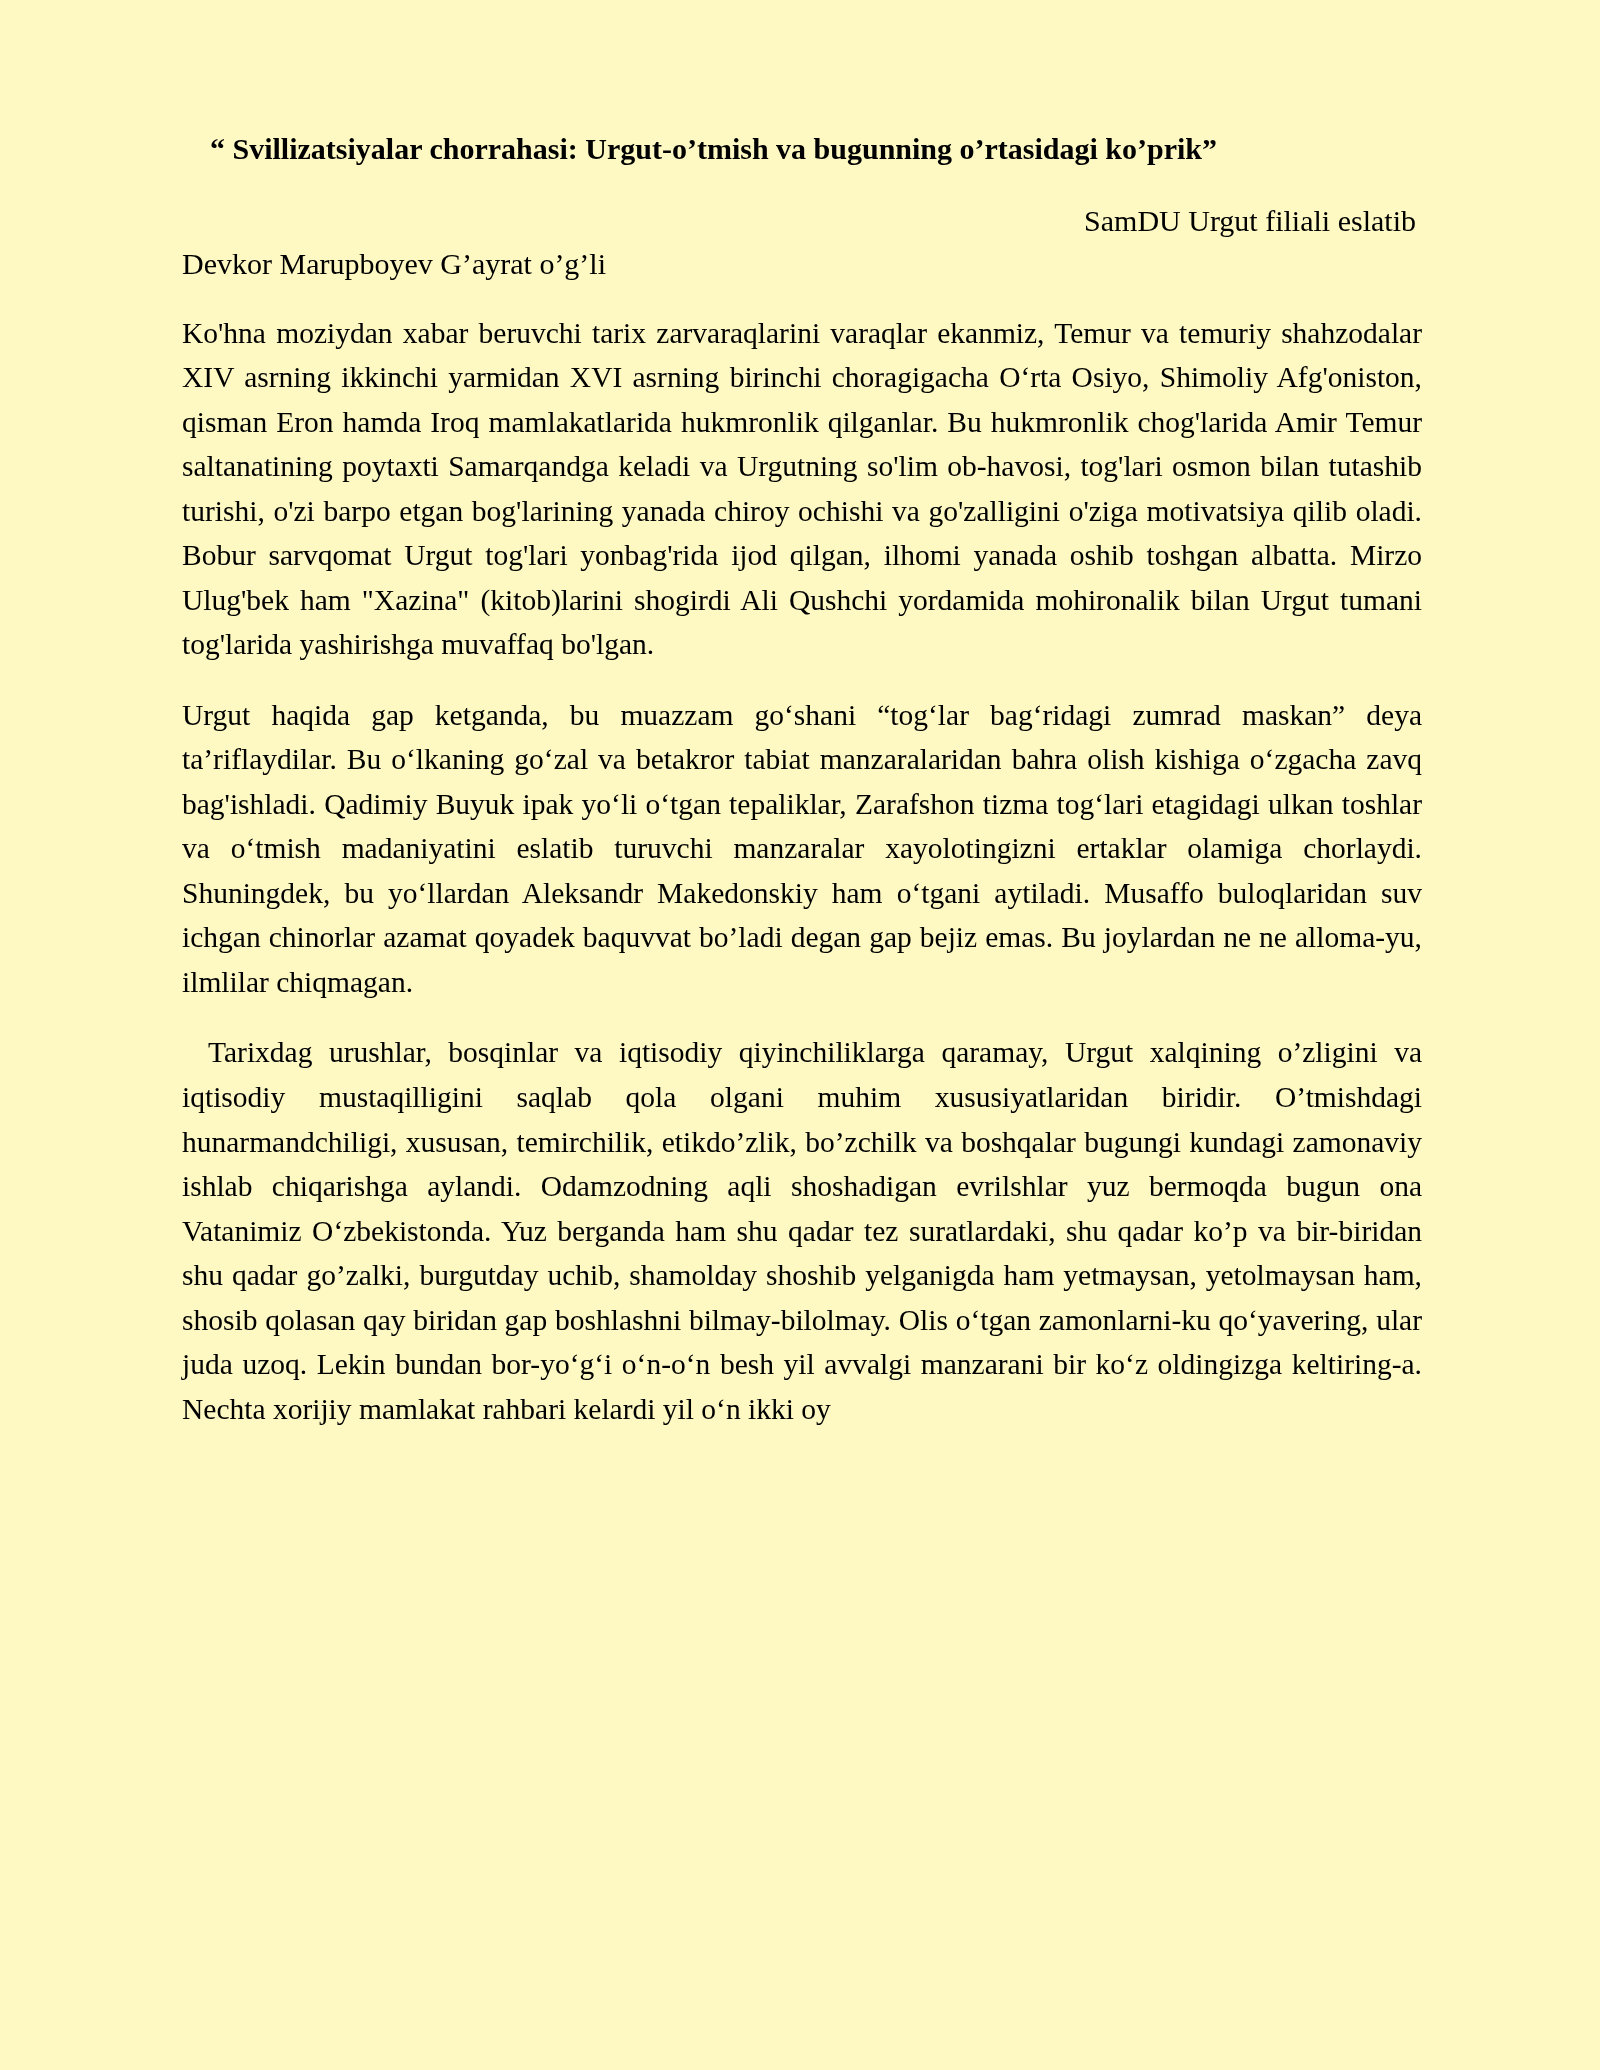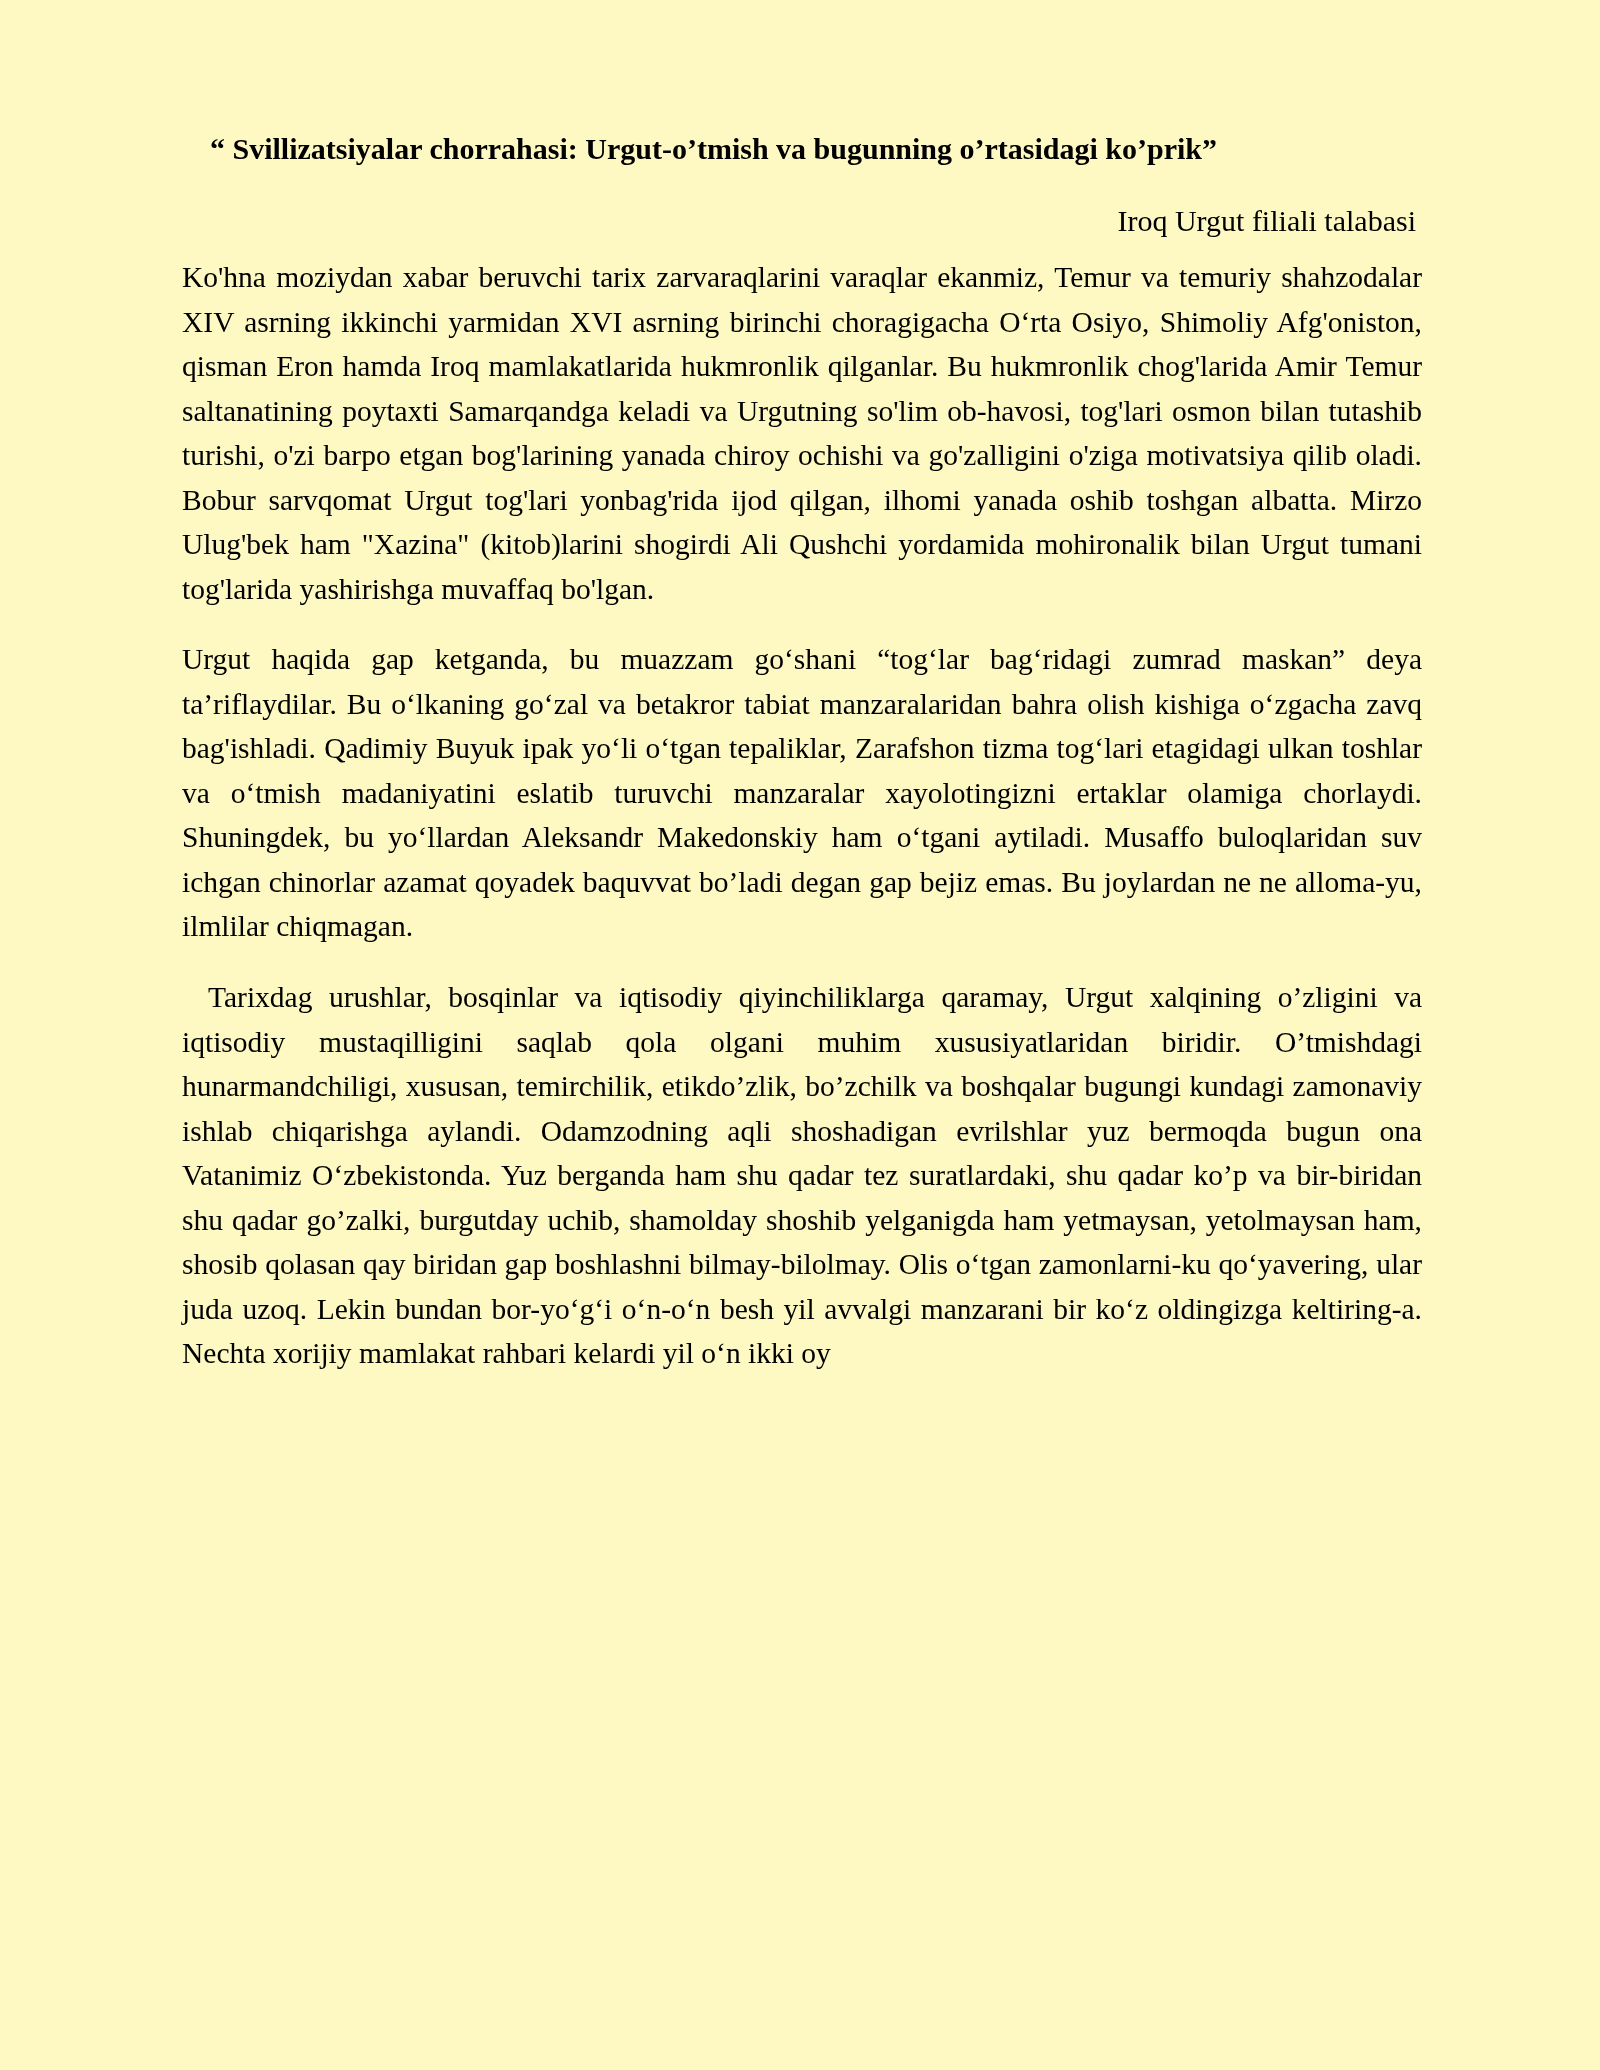--- a/index.html
+++ b/index.html
@@ -57,22 +57,23 @@
     margin-bottom: 0;
   }
 </style>
 </head>
 <body>
 
 <div class="page">
 
   <h1 class="doc-title">“ Svillizatsiyalar chorrahasi: Urgut-o’tmish va bugunning o’rtasidagi ko’prik”</h1>
 
-  <div class="byline-line1">Iroq Urgut filiali talabasi</div>
+  <div class="byline-line1">SamDU Urgut filiali eslatib</div>
 
+  <div class="byline-line2">Devkor Marupboyev G’ayrat o’g’li</div>
 
   <p class="body-par">Ko'hna moziydan xabar beruvchi tarix zarvaraqlarini varaqlar ekanmiz, Temur va temuriy shahzodalar XIV asrning ikkinchi yarmidan XVI asrning birinchi choragigacha O‘rta Osiyo, Shimoliy Afg'oniston, qisman Eron hamda Iroq mamlakatlarida hukmronlik qilganlar. Bu hukmronlik chog'larida Amir Temur saltanatining poytaxti Samarqandga keladi va Urgutning so'lim ob-havosi, tog'lari osmon bilan tutashib turishi, o'zi barpo etgan bog'larining yanada chiroy ochishi va go'zalligini o'ziga motivatsiya qilib oladi. Bobur sarvqomat Urgut tog'lari yonbag'rida ijod qilgan, ilhomi yanada oshib toshgan albatta. Mirzo Ulug'bek ham "Xazina" (kitob)larini shogirdi Ali Qushchi yordamida mohironalik bilan Urgut tumani tog'larida yashirishga muvaffaq bo'lgan.</p>
 
   <p class="body-par">Urgut haqida gap ketganda, bu muazzam go‘shani “tog‘lar bag‘ridagi zumrad maskan” deya ta’riflaydilar. Bu o‘lkaning go‘zal va betakror tabiat manzaralaridan bahra olish kishiga o‘zgacha zavq bag'ishladi. Qadimiy Buyuk ipak yo‘li o‘tgan tepaliklar, Zarafshon tizma tog‘lari etagidagi ulkan toshlar va o‘tmish madaniyatini eslatib turuvchi manzaralar xayolotingizni ertaklar olamiga chorlaydi. Shuningdek, bu yo‘llardan Aleksandr Makedonskiy ham o‘tgani aytiladi. Musaffo buloqlaridan suv ichgan chinorlar azamat qoyadek baquvvat bo’ladi degan gap bejiz emas. Bu joylardan ne ne alloma-yu, ilmlilar chiqmagan.</p>
 
   <p class="body-par indent">Tarixdag urushlar, bosqinlar va iqtisodiy qiyinchiliklarga qaramay, Urgut xalqining o’zligini va iqtisodiy mustaqilligini saqlab qola olgani muhim xususiyatlaridan biridir. O’tmishdagi hunarmandchiligi, xususan, temirchilik, etikdo’zlik, bo’zchilk va boshqalar bugungi kundagi zamonaviy ishlab chiqarishga aylandi. Odamzodning aqli shoshadigan evrilshlar yuz bermoqda bugun ona Vatanimiz O‘zbekistonda. Yuz berganda ham shu qadar tez suratlardaki, shu qadar ko’p va bir-biridan shu qadar go’zalki, burgutday uchib, shamolday shoshib yelganigda ham yetmaysan, yetolmaysan ham, shosib qolasan qay biridan gap boshlashni bilmay-bilolmay. Olis o‘tgan zamonlarni-ku qo‘yavering, ular juda uzoq. Lekin bundan bor-yo‘g‘i o‘n-o‘n besh yil avvalgi manzarani bir ko‘z oldingizga keltiring-a. Nechta xorijiy mamlakat rahbari kelardi yil o‘n ikki oy</p>
 
 </div>
 
 </body></html>

